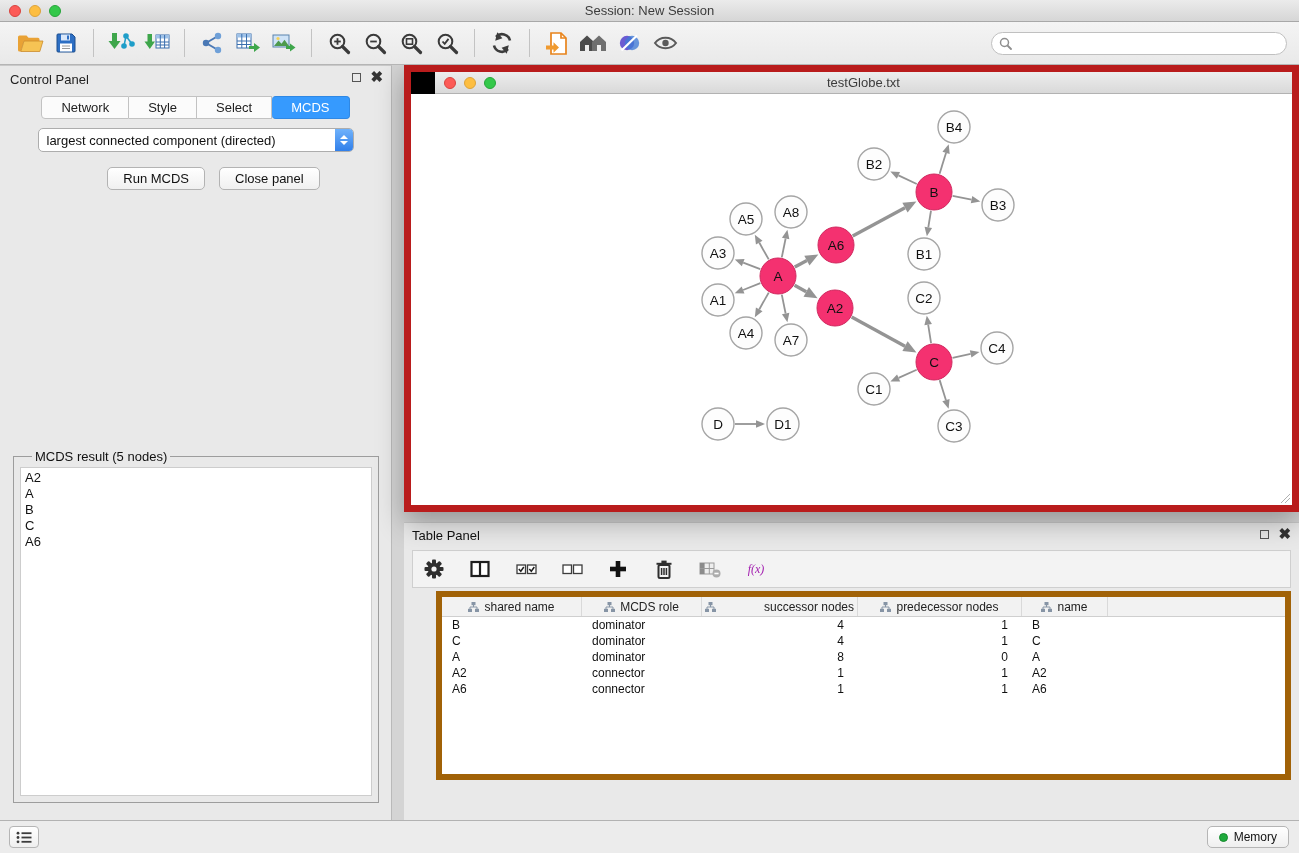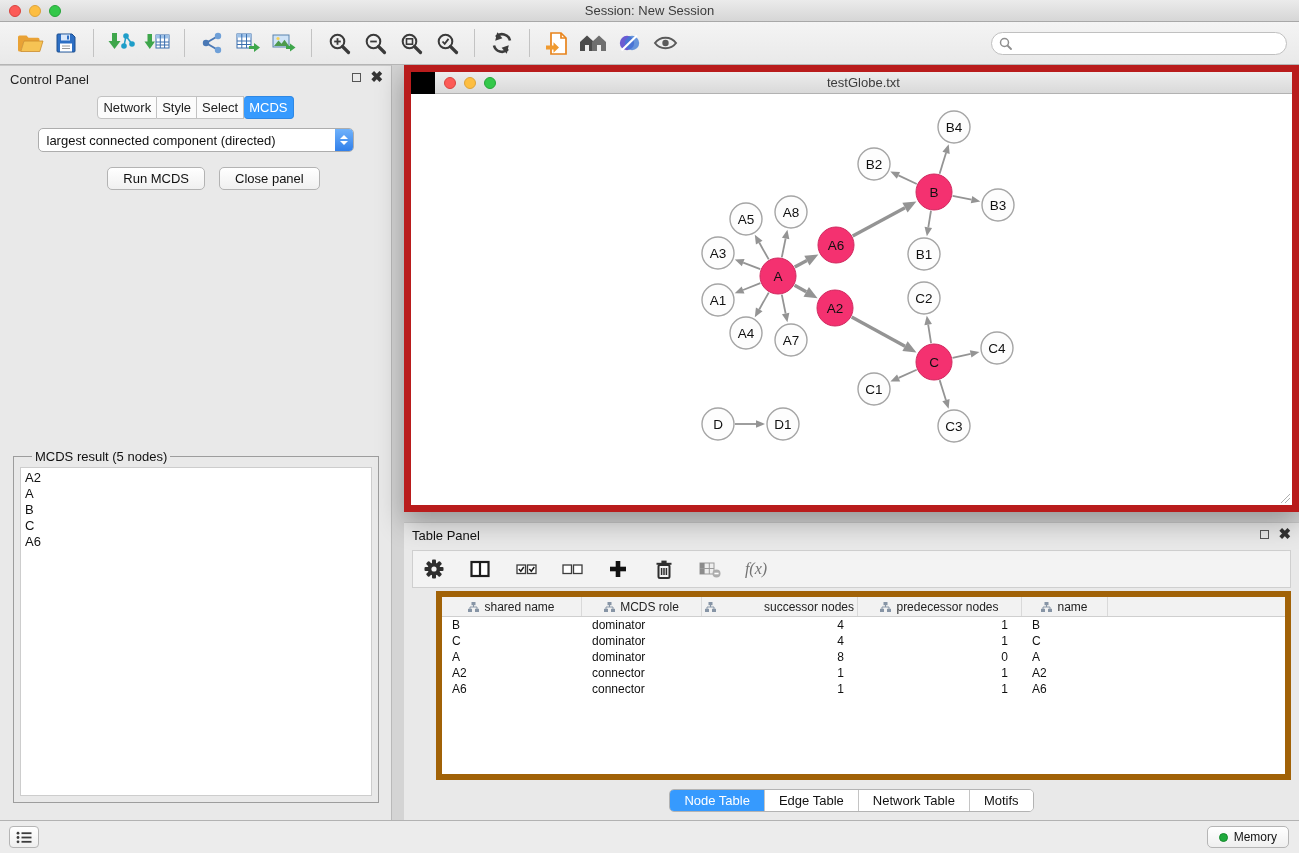--- a/index.html
+++ b/index.html
@@ -29,21 +29,21 @@
     font-family:"Liberation Sans", sans-serif; }
 
   
   .control-panel { position:absolute; left:0; top:65px; width:392px; bottom:33px;
     background:#e9e9e9; border-right:1px solid #b9b9b9; border-top:1px solid #c9c9c9; }
   .cp-header { position:relative; height:26px; padding:6px 10px 0 10px; font-size:13px; color:#222; }
   .panel-btns { position:absolute; right:8px; top:6px; display:flex; gap:9px; align-items:center; }
   .float-box { width:9px; height:9px; border:1.5px solid #555; display:inline-block; }
   .close-x { font-size:15px; font-weight:bold; color:#333; line-height:10px; }
   .cp-tabs { display:flex; justify-content:center; margin-top:4px; }
-  .cp-tab { padding:3px 5px; background:#fbfbfb; border:1px solid #c2c2c2; border-left:none;
+  .cp-tab { padding:3px 19px; background:#fbfbfb; border:1px solid #c2c2c2; border-left:none;
     font-size:13px; color:#222; }
   .cp-tab:first-child { border-left:1px solid #c2c2c2; border-radius:4px 0 0 4px; }
   .cp-tab:last-child { border-radius:0 4px 4px 0; }
   .cp-tab.active { background:#369afe; border-color:#2f88e4; color:#fff; border-radius:4px; }
   .opt-label { text-align:center; margin-top:22px; font-size:13px; }
   .dropdown { width:316px; height:24px; margin:9px auto 0 auto; background:#fff;
     border:1px solid #adadad; border-radius:5px; display:flex; align-items:center; overflow:hidden; }
   .dropdown .dd-text { flex:1; padding-left:8px; font-size:13px; white-space:nowrap; }
   .dd-stepper { width:18px; height:24px; background:linear-gradient(#72b4fc,#2e7de9);
     display:flex; flex-direction:column; align-items:center; justify-content:center; gap:2px; }
@@ -70,21 +70,21 @@
   .nw-canvas { position:absolute; top:22px; left:0; right:0; bottom:0; background:#fff; }
   .resize-grip { position:absolute; right:1px; bottom:1px; width:12px; height:12px; }
 
   
   .table-panel { position:absolute; left:404px; top:522px; right:0; bottom:33px; background:#e9e9e9;
     border-top:1px solid #c9c9c9; }
   .tp-header { position:relative; height:24px; padding:5px 10px 0 8px; font-size:13px; }
   .tp-toolbar { margin:3px 8px 0 8px; height:38px; background:#f3f3f3; border:1px solid #cfcfcf;
     display:flex; align-items:center; padding:0 8px; gap:20px; }
   .tp-tool { width:26px; height:26px; display:flex; align-items:center; justify-content:center; }
-  .fx { font-family:"Liberation Serif", serif; font-style:italic; font-size:16px; color:#737373; }
+  .fx { font-family:"Liberation Serif", serif; font-style:italic; font-size:12px; color:#a21caf; }
   .tp-table { position:absolute; left:8px; right:8px; top:68px; bottom:40px; background:#fff;
     border:6px solid #a16207; overflow:hidden;margin-left:24px; }
   .thead { display:flex; height:20px; background:#f2f2f2; border-bottom:1px solid #cfcfcf; }
   .th { display:flex; align-items:center; justify-content:center; gap:5px; font-size:12px;
     border-right:1px solid #d9d9d9; color:#222; }
   .tbody { }
   .tr { display:flex; height:16px; }
   .td { font-size:12px; line-height:16px; padding:0 14px 0 10px; white-space:nowrap; overflow:hidden; }
   .tp-tabs { position:absolute; bottom:8px; left:0; right:0; display:flex; justify-content:center; }
   .bt-group { display:flex; border-radius:5px; overflow:hidden; border:1px solid #b3b3b3; }
@@ -593,28 +593,20 @@
         <div class="tr">
           <div class="td" style="width: 140px; text-align: left;">A6</div>
           <div class="td" style="width: 120px; text-align: left;">connector</div>
           <div class="td" style="width: 156px; text-align: right;">1</div>
           <div class="td" style="width: 164px; text-align: right;">1</div>
           <div class="td" style="width: 86px; text-align: left;">A6</div>
         </div>
       </div>
   </div>
 
-  <div class="tp-tabs">
-    <div class="bt-group">
-        <div class="bt-tab active">Node Table</div>
-        <div class="bt-tab">Edge Table</div>
-        <div class="bt-tab">Network Table</div>
-        <div class="bt-tab">Motifs</div>
-      </div>
-  </div>
 </div>
 
 <div class="statusbar">
   <div class="status-left-btn">
     <svg width="16" height="13" viewBox="0 0 16 13">
       <g fill="#3c3c3c">
         <circle cx="2" cy="2.2" r="1.4"></circle>
           <rect x="5.5" y="1.3" width="10" height="1.8"></rect>
         <circle cx="2" cy="6.5" r="1.4"></circle>
           <rect x="5.5" y="5.6" width="10" height="1.8"></rect>

